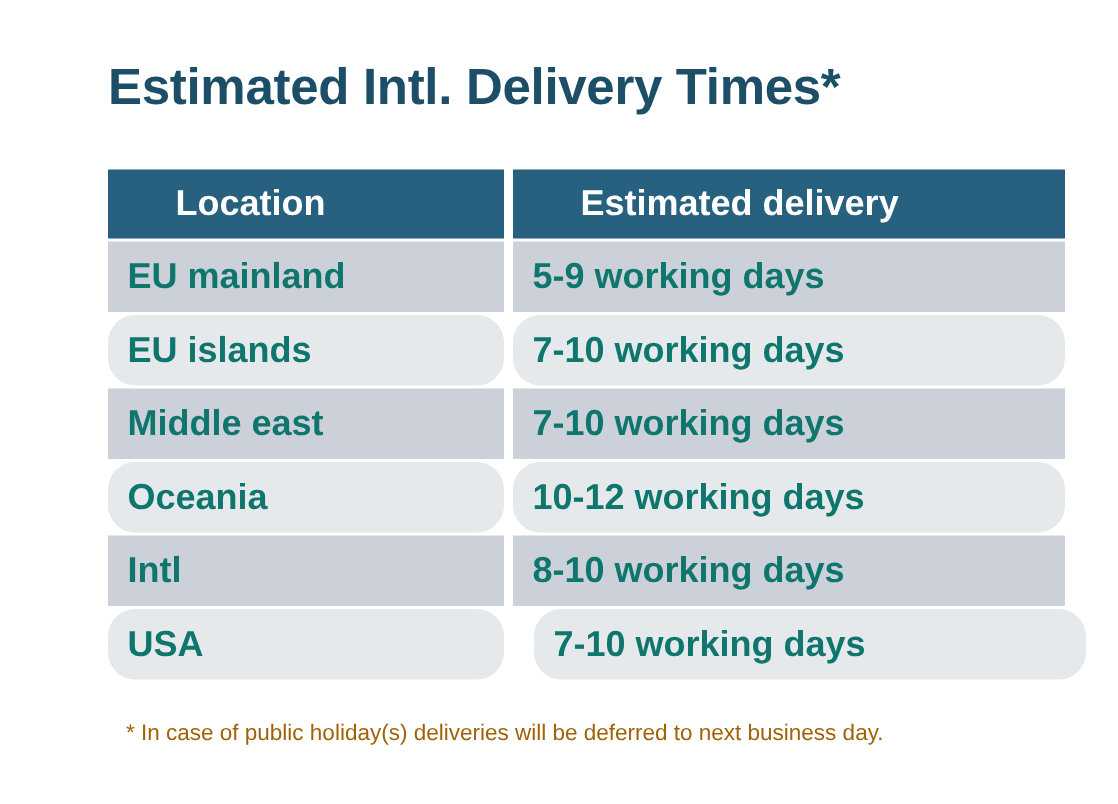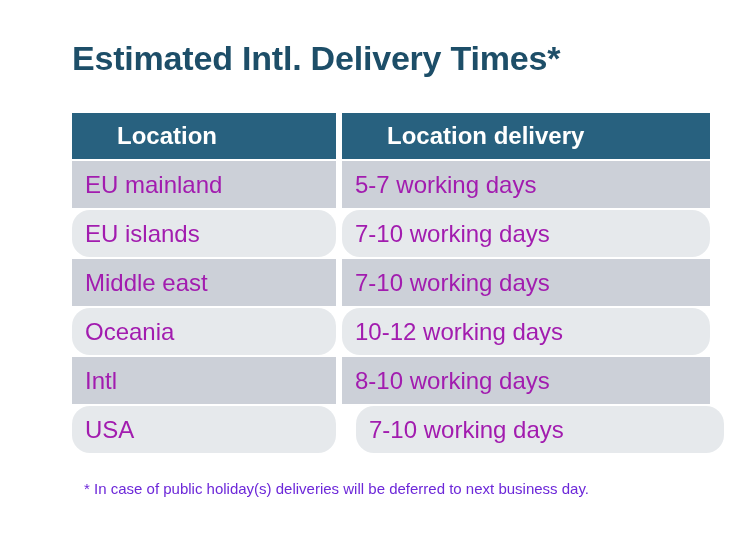--- a/index.html
+++ b/index.html
@@ -48,23 +48,24 @@
     gap: 14px;
   }
   .cell {
     box-sizing: border-box;
     height: 47px;
     display: flex;
     align-items: center;
     padding-left: 13px;
     font-size: 24px;
     line-height: 26px;
-    color: #a21caf;
+    color: #0f766e;
     overflow: hidden;
     white-space: nowrap;
+    font-weight: bold;
   }
   .cell.col-location {
     width: 264px;
     flex: 0 0 264px;
   }
   .cell.col-delivery {
     width: 368px;
     flex: 0 0 368px;
     margin-left: 6px;
   }
@@ -81,41 +82,41 @@
   .row.shade-light .cell {
     background: #e6e9ec;
     border-radius: 18px;
   }
   .footnote {
     position: absolute;
     left: 64px;
     top: 479px;
     font-size: 15px;
     line-height: 20px;
-    color: #6d28d9;
+    color: #a16207;
     white-space: nowrap;
   }
 </style>
 </head>
 <body>
 
 <div class="page">
 
   <div class="title">Estimated Intl. Delivery Times*</div>
 
   <div class="table">
 
     <div class="row header">
       <div class="cell col-location">Location</div>
-      <div class="cell col-delivery">Location delivery</div>
+      <div class="cell col-delivery">Estimated delivery</div>
     </div>
 
     <div class="row shade-dark">
       <div class="cell col-location">EU mainland</div>
-      <div class="cell col-delivery">5-7 working days</div>
+      <div class="cell col-delivery">5-9 working days</div>
     </div>
 
     <div class="row shade-light">
       <div class="cell col-location">EU islands</div>
       <div class="cell col-delivery">7-10 working days</div>
     </div>
 
     <div class="row shade-dark">
       <div class="cell col-location">Middle east</div>
       <div class="cell col-delivery">7-10 working days</div>

